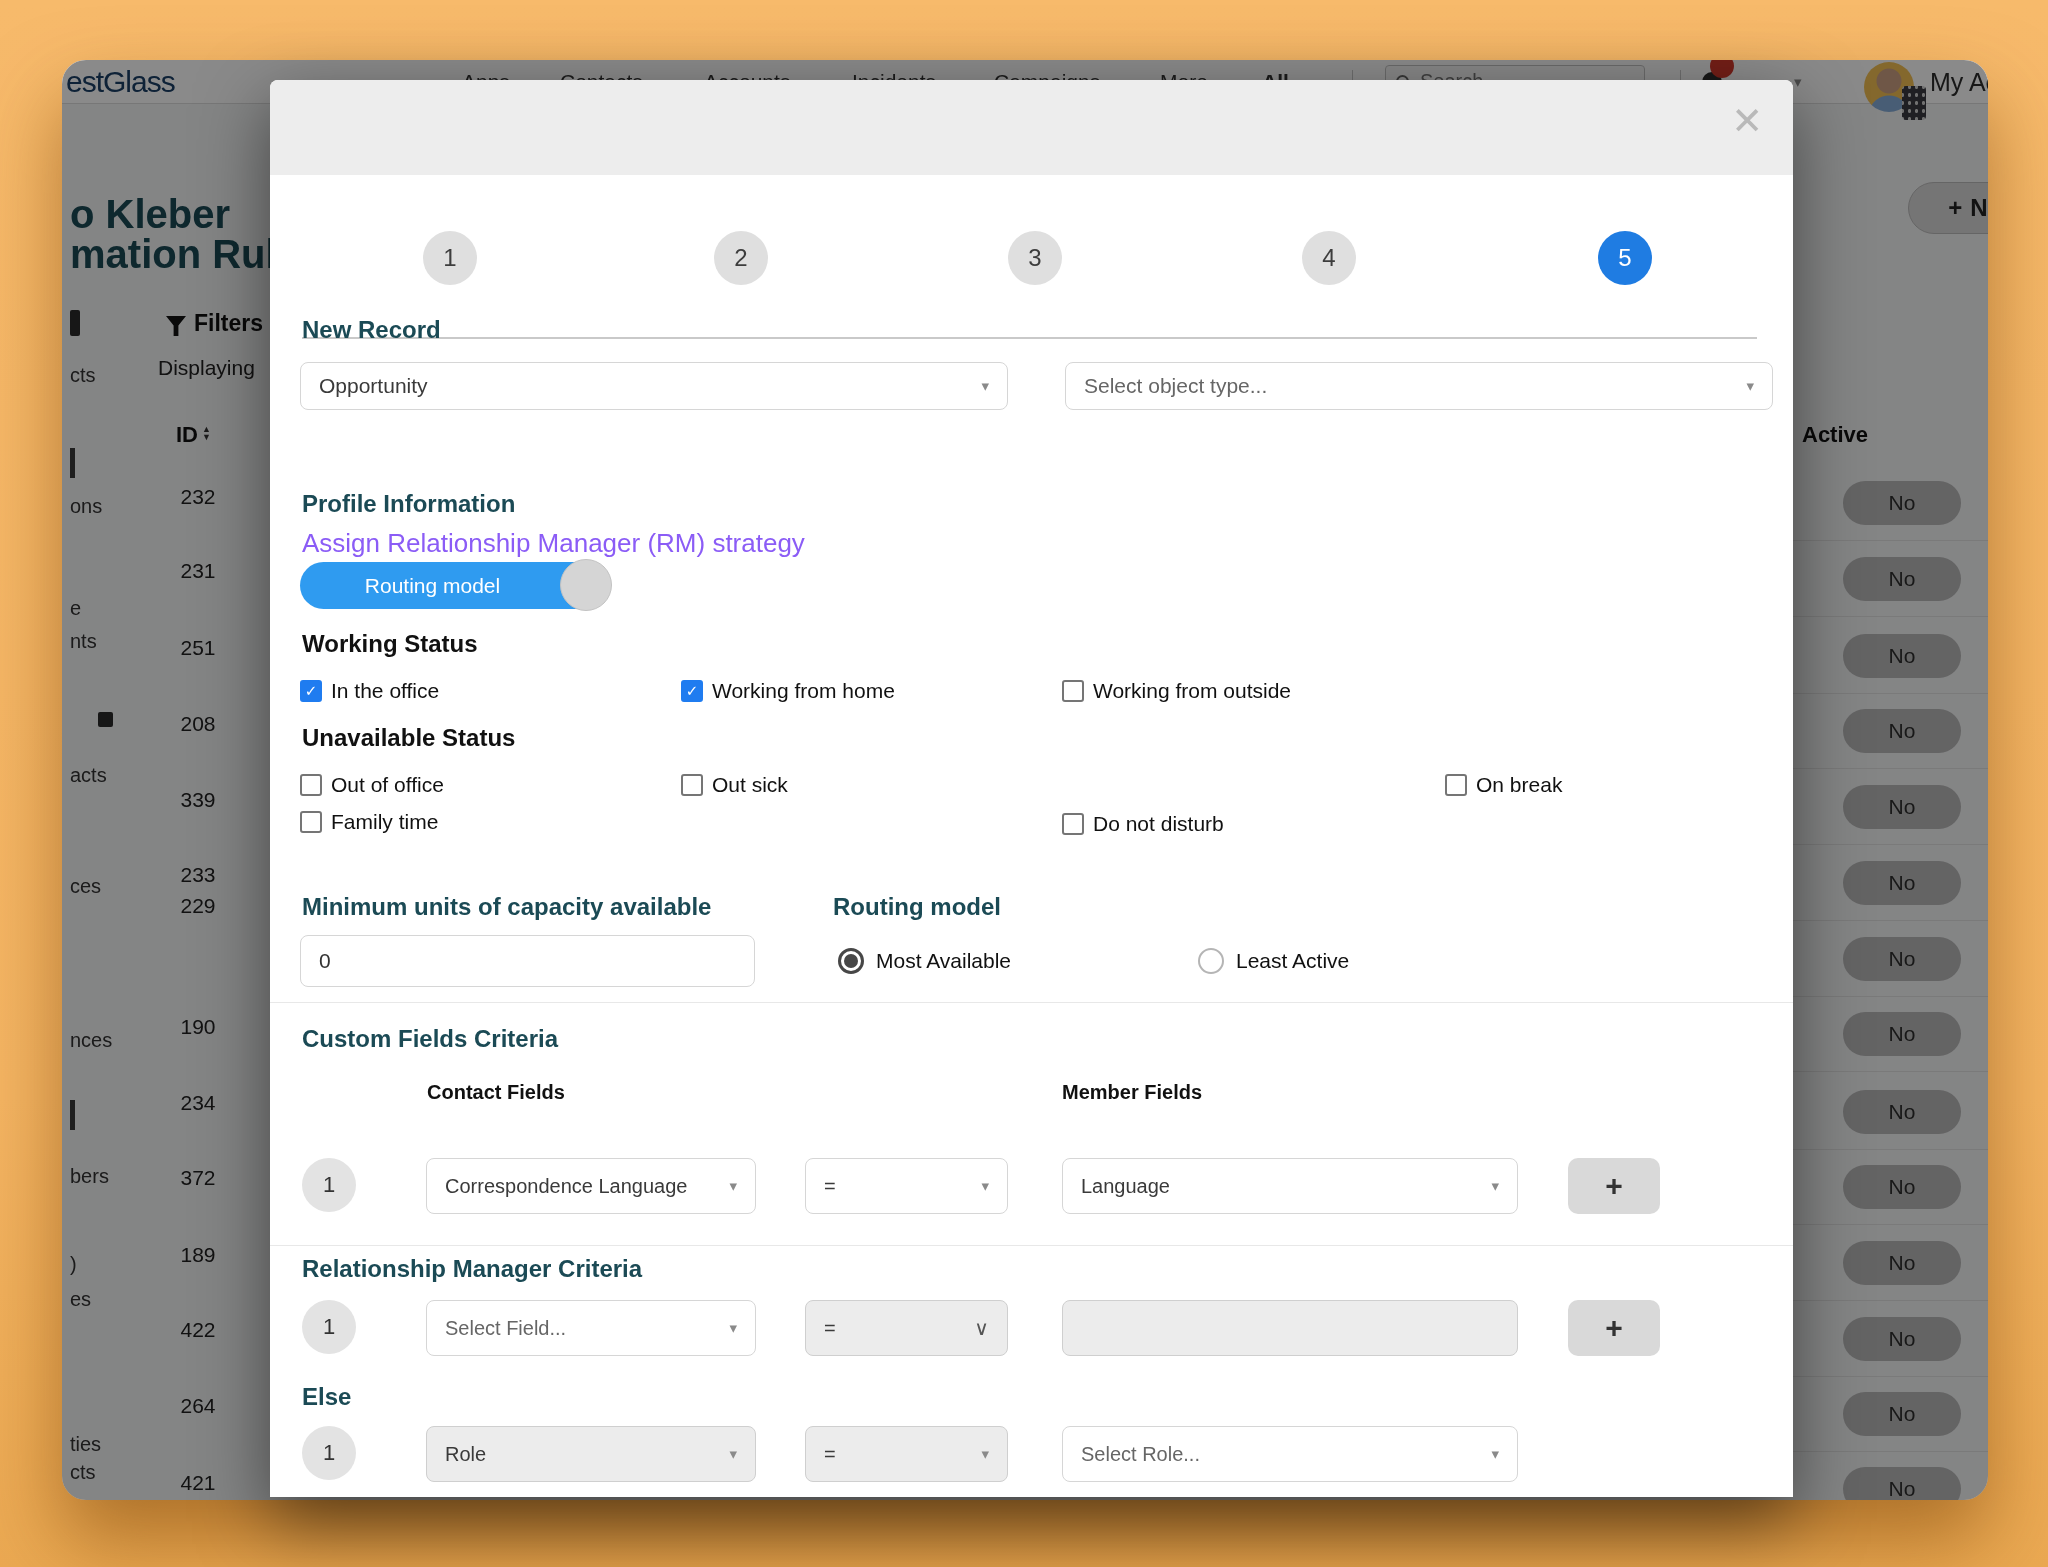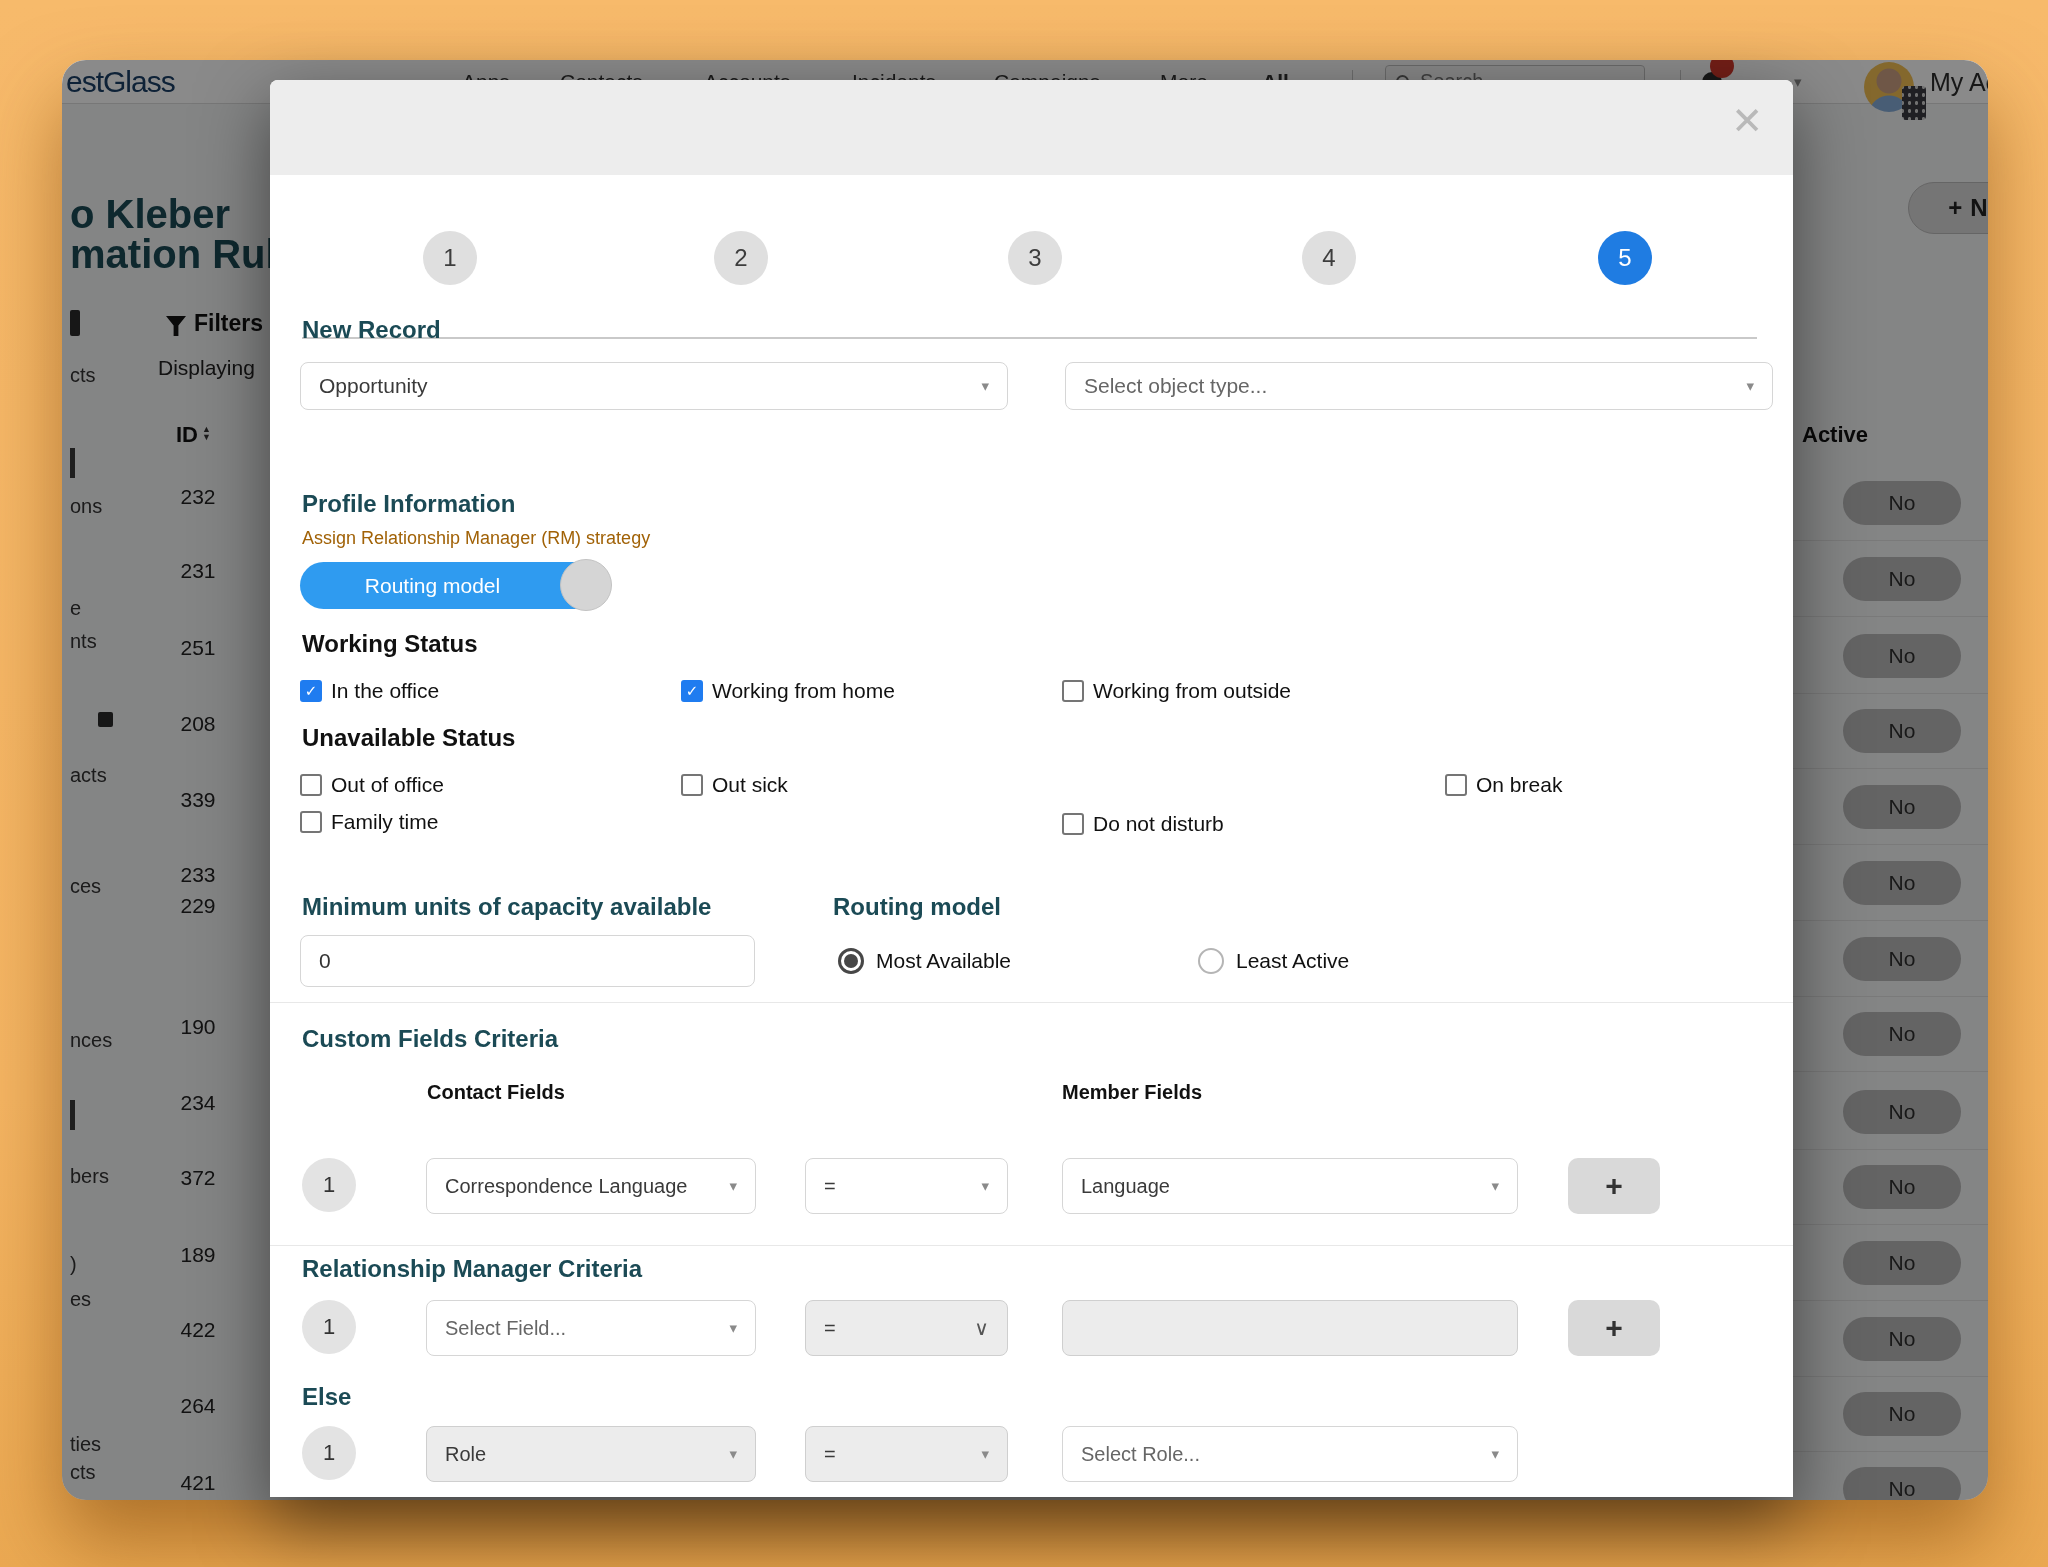--- a/index.html
+++ b/index.html
@@ -46,21 +46,21 @@
   
   .modal{position:absolute;left:270px;top:80px;width:1523px;height:1417px;background:#fff;border-radius:8px 8px 0 0;z-index:20;box-shadow:0 24px 70px rgba(0,0,0,.5);}
   .mhead{position:absolute;left:0;top:0;width:100%;height:95px;background:#ededed;border-radius:8px 8px 0 0;}
   .mtitle{position:absolute;left:24px;top:0;height:95px;line-height:95px;font-size:29px;font-weight:bold;color:#1b4a55;}
   .mclose{position:absolute;right:30px;top:22px;font-size:38px;font-weight:bold;color:#b9b9b9;cursor:pointer;line-height:1;}
   .stepline{position:absolute;left:32px;right:36px;top:257px;height:2px;background:#c9c9c9;}
   .step{position:absolute;top:151px;width:54px;height:54px;border-radius:50%;background:#dfdfdf;color:#3d3d3d;font-size:24px;display:flex;align-items:center;justify-content:center;}
   .step.active{background:#1f7ce2;color:#fff;}
   .h-teal{position:absolute;font-size:24px;font-weight:bold;color:#1b4a55;white-space:nowrap;}
   .h-black{position:absolute;font-size:24px;font-weight:bold;color:#111;white-space:nowrap;}
-  .subtext{position:absolute;font-size:18px;color:#a16207;}
+  .subtext{position:absolute;font-size:26px;color:#8b5cf6;}
   .dd{position:absolute;height:56px;background:#fff;border:1px solid #d6d6d6;border-radius:8px;display:flex;align-items:center;padding:0 18px;font-size:20px;color:#3a3a3a;}
   .dd.top{height:48px;font-size:21px;}
   .dd.gray{background:#ececec;border-color:#cfcfcf;}
   .dd.ph{color:#666;}
   .dd .sp{flex:1;}
   .caret{color:#8a8a8a;font-size:15px;}
   .chev{color:#555;font-size:20px;}
   .toggle{position:absolute;left:30px;top:482px;width:310px;height:47px;border-radius:24px;background:#2f9bf0;color:#fff;font-size:21px;display:flex;align-items:center;justify-content:center;padding-right:45px;cursor:pointer;}
   .knob{position:absolute;right:-2px;top:-3px;width:52px;height:52px;border-radius:50%;background:#d5d5d5;border:1px solid #c3c3c3;}
   .cbitem{position:absolute;display:flex;align-items:center;gap:9px;height:26px;cursor:pointer;}

